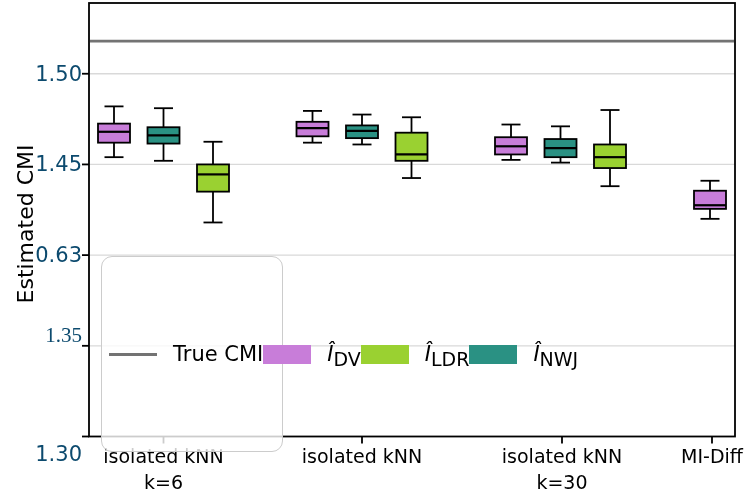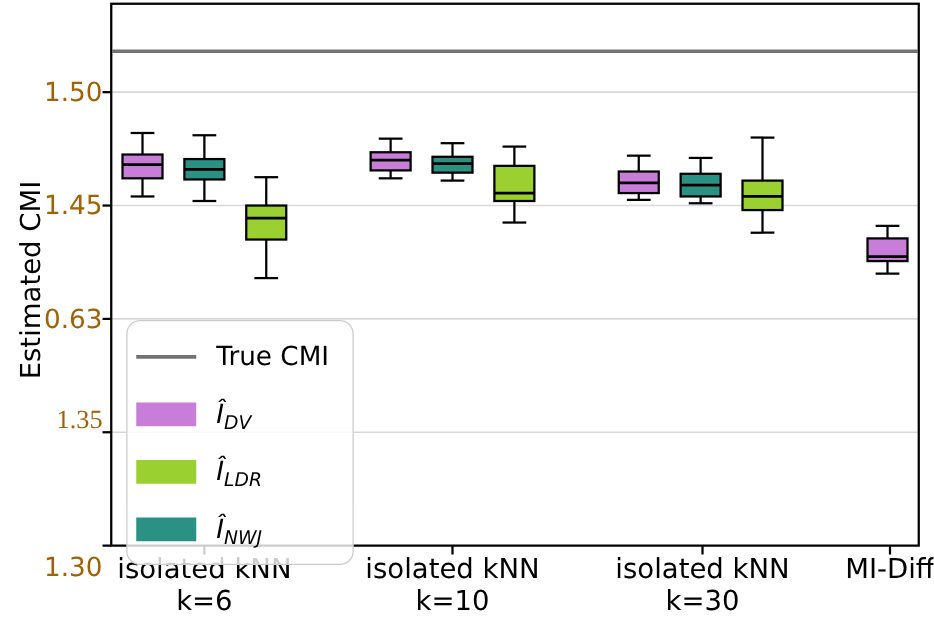--- a/index.html
+++ b/index.html
@@ -3,46 +3,46 @@
 <meta charset="utf-8">
 <style>
   html,body{margin:0;padding:0;background:#ffffff;}
   #figure{
     position:relative;width:747px;height:498px;background:#ffffff;overflow:hidden;
     font-family:"DejaVu Sans","Liberation Sans",sans-serif;color:#000;
   }
   #plot-svg{position:absolute;left:0;top:0;}
   .ytick-label{
     position:absolute;right:665px;width:70px;text-align:right;
-    font-size:21px;line-height:26px;color:#a16207;white-space:nowrap;
+    font-size:21px;line-height:26px;color:#0c4a6e;white-space:nowrap;
   }
   .xgroup{
     position:absolute;top:443px;width:220px;text-align:center;
-    font-size:22px;line-height:26px;color:#000;
+    font-size:19px;line-height:26px;color:#000;
   }
   .xgroup span{display:block;}
   #ylabel{
     position:absolute;left:-72px;top:209px;width:200px;height:30px;
     transform:rotate(-90deg);transform-origin:center center;
     font-size:22px;text-align:center;white-space:nowrap;color:#000;
   }
   #legend{
     position:absolute;left:101px;top:256px;width:182px;height:196px;
     box-sizing:border-box;background:rgba(255,255,255,0.8);
     border:1px solid #cccccc;border-radius:11px;
-    display:flex;flex-direction:column;justify-content:space-around;
+    display:flex;flex-direction:row;justify-content:space-around;
     padding:5px 6px 5px 7px;
   }
   .legend-item{display:flex;align-items:center;}
   .swatch-wrap{width:48px;display:flex;align-items:center;justify-content:flex-start;}
   .swatch-patch{width:48px;height:19px;border:0;}
   .swatch-line{width:48px;height:3px;}
   .legend-text{margin-left:16px;font-size:21px;line-height:24px;white-space:nowrap;}
   .math-base{font-style:italic;}
-  .legend-text sub{font-style:italic;font-size:15px;line-height:0;}
+  .legend-text sub{font-size:19px;line-height:0;}
 </style>
 </head>
 <body>
 
 <div id="figure">
 
   <svg id="plot-svg" width="747" height="498">
       <line x1="89" y1="345.80962343096223" x2="735" y2="345.80962343096223" stroke="#d9d9d9" stroke-width="1.3"></line>
       <line x1="89" y1="255.11924686192484" x2="735" y2="255.11924686192484" stroke="#d9d9d9" stroke-width="1.3"></line>
       <line x1="89" y1="164.42887029288704" x2="735" y2="164.42887029288704" stroke="#d9d9d9" stroke-width="1.3"></line>
@@ -127,21 +127,20 @@
   <div class="ytick-label" style="top: 242.119px;">0.63</div>
   <div class="ytick-label" style="top: 322px; font-family: Liberation Serif, serif;">1.35</div>
   <div class="ytick-label" style="top: 441px;">1.30</div>
 
   <div class="xgroup" style="left: 53.5px;">
     <span>isolated kNN</span>
     <span>k=6</span>
   </div>
   <div class="xgroup" style="left: 252px;">
     <span>isolated kNN</span>
-    <span>k=10</span>
   </div>
   <div class="xgroup" style="left: 452px;">
     <span>isolated kNN</span>
     <span>k=30</span>
   </div>
   <div class="xgroup" style="left: 602px;">
     <span>MI-Diff</span>
     <span></span>
   </div>
 

